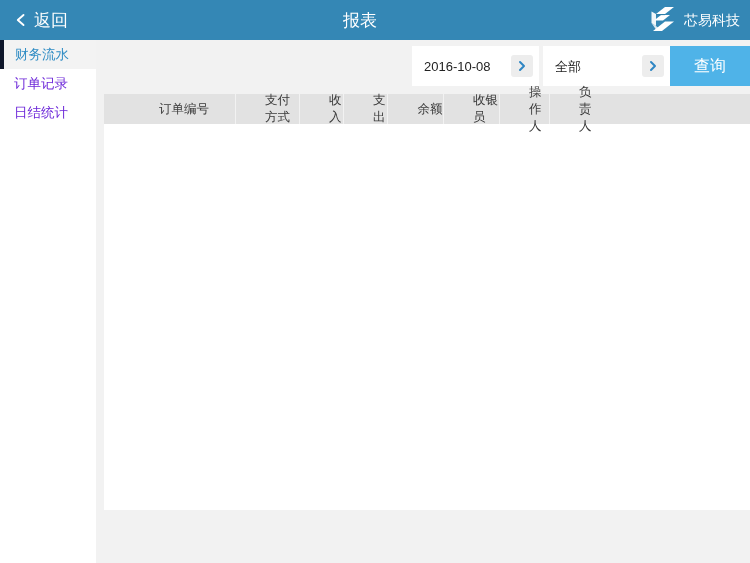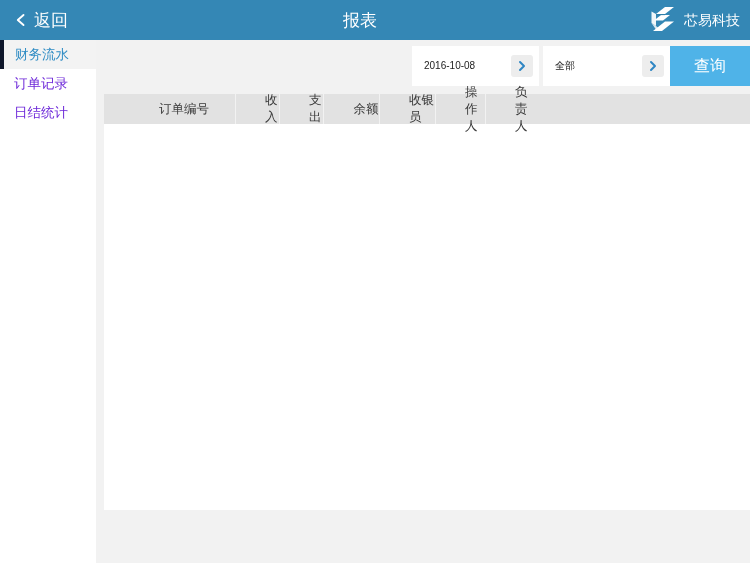--- a/index.html
+++ b/index.html
@@ -66,21 +66,21 @@
     position:absolute; right:0; top:6px; height:40px;
     display:flex; align-items:stretch;
   }
   .field {
     background:#ffffff; display:flex; align-items:center;
     justify-content:space-between; height:40px;
     padding:0 6px 0 12px; cursor:pointer;
   }
   .field.date  { width:127px; margin-right:4px; }
   .field.scope { width:127px; margin-right:0px; }
-  .field-val { font-size:10px; color:#222222; line-height:1; }
+  .field-val { font-size:13px; color:#222222; line-height:1; }
   .chev-box {
     width:22px; height:22px; background:#ededed; border-radius:3px;
     display:flex; align-items:center; justify-content:center;
     flex: none;
   }
   .chev-box svg { display:block; }
   .query-btn {
     width:80px; height:40px; background:#4fb3e8;
     color:#ffffff; font-size:16px;
     display:flex; align-items:center; justify-content:center;
@@ -177,20 +177,21 @@
           </span>
         </div>
 
         <button class="query-btn">查询</button>
       </div>
     </div>
 
     <div class="table-wrap">
       <div class="thead" id="thead">
           <div class="th" style="width: 132px;">订单编号</div>
+          <div class="th" style="width: 64px;">支付方式</div>
           <div class="th" style="width: 44px;">收入</div>
           <div class="th" style="width: 44px;">支出</div>
           <div class="th" style="width: 56px;">余额</div>
           <div class="th" style="width: 56px;">收银员</div>
           <div class="th" style="width: 50px;">操作人</div>
           <div class="th" style="width: 50px;">负责人</div>
         </div>
       <div class="tbody" id="tbody"></div>
     </div>
 

